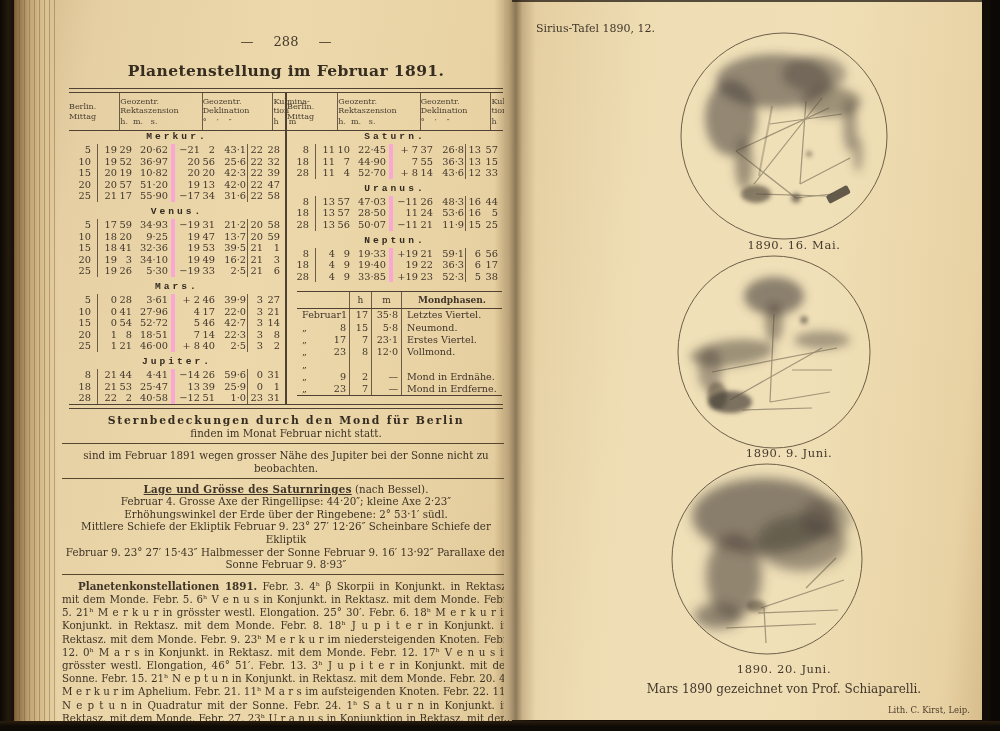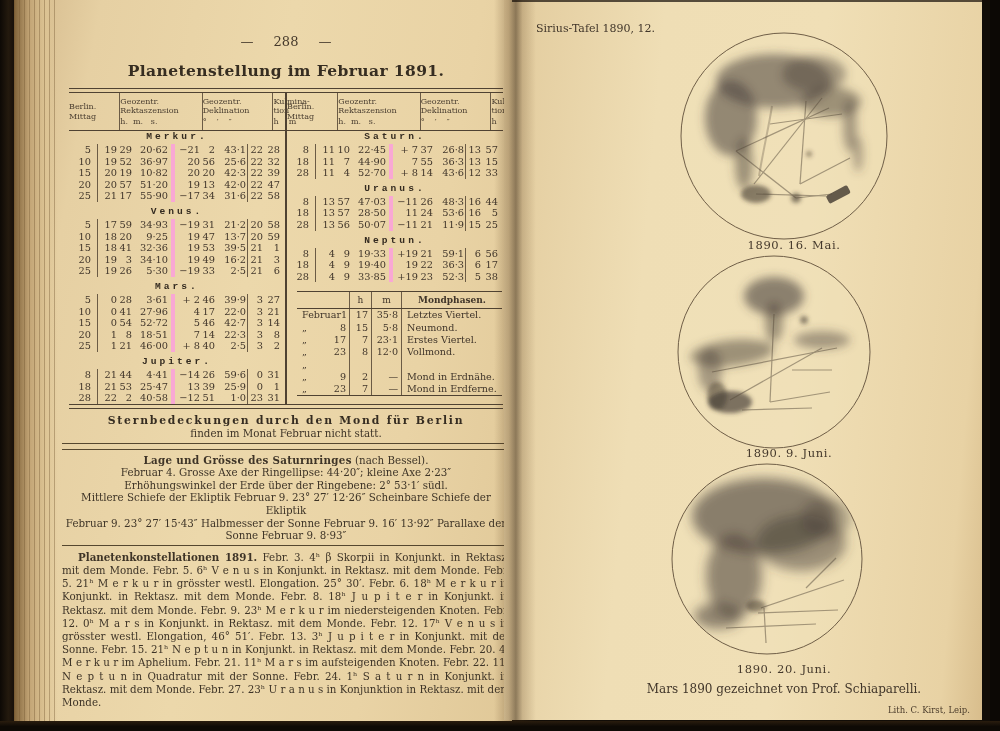--- a/index.html
+++ b/index.html
@@ -67,21 +67,21 @@
   .mrow .md{width:52px;display:inline-flex;justify-content:space-between;box-sizing:border-box;padding:0 3px 0 5px;}
   .mrow .mh{width:22px;border-left:1px solid #6b5b45;text-align:right;box-sizing:border-box;padding-right:3px;}
   .mrow .mm{width:30px;border-left:1px solid #6b5b45;text-align:right;box-sizing:border-box;padding-right:3px;}
   .mrow .mp{width:101px;border-left:1px solid #6b5b45;text-align:left;box-sizing:border-box;padding-left:5px;}
 
   .secblock{margin-top:5px;text-align:center;}
   .sectitle{font-weight:bold;font-size:10.8px;letter-spacing:1.8px;color:#352c21;line-height:13px;}
   .sectext{font-size:10.3px;line-height:13px;}
   .hrule{border:none;border-top:1px solid #55472f;margin:3px 0 0 0;}
   .satring{margin-top:4px;text-align:center;font-size:10.3px;line-height:12.6px;}
-  .satring .sathead b{letter-spacing:.3px;}
+  .satring .sathead b{letter-spacing:.3px;text-decoration:underline;}
   .konst{margin-top:5px;font-size:10.3px;line-height:13.2px;text-align:justify;text-indent:16px;}
 
   
   .sirius-header{position:absolute;left:32px;top:22px;font-size:11px;color:#41362a;}
   .fig{position:absolute;}
   .figcap{position:absolute;text-align:center;font-size:11.5px;letter-spacing:.6px;color:#44382b;}
   .mars-caption{position:absolute;left:60px;top:682px;width:440px;text-align:center;font-size:12px;color:#41362a;}
   .lith{position:absolute;right:12px;top:705px;font-size:8.5px;color:#4c3d2c;}
 </style>
 </head>
@@ -761,20 +761,21 @@
     <div class="dblrule"></div>
   </div>
 
   <div class="secblock">
     <div class="sectitle">Sternbedeckungen durch den Mond für Berlin</div>
     <div class="sectext">finden im Monat Februar nicht statt.</div>
   </div>
   <hr class="hrule">
 
   <div class="secblock">
+    <div class="sectext">sind im Februar 1891 wegen grosser Nähe des Jupiter bei der Sonne nicht zu beobachten.</div>
   </div>
   <hr class="hrule">
 
   <div class="satring">
     <div class="sathead"><b>Lage und Grösse des Saturnringes</b><span> (nach Bessel).</span></div>
     <div>Februar 4.   Grosse Axe der Ringellipse: 44·20″;  kleine Axe 2·23″</div>
     <div>Erhöhungswinkel der Erde über der Ringebene:  2° 53·1′ südl.</div>
     <div>Mittlere Schiefe der Ekliptik Februar 9. 23° 27′ 12·26″   Scheinbare Schiefe der Ekliptik</div>
     <div>Februar 9. 23° 27′ 15·43″   Halbmesser der Sonne Februar 9. 16′ 13·92″   Parallaxe der</div>
     <div>Sonne Februar 9. 8·93″</div>

